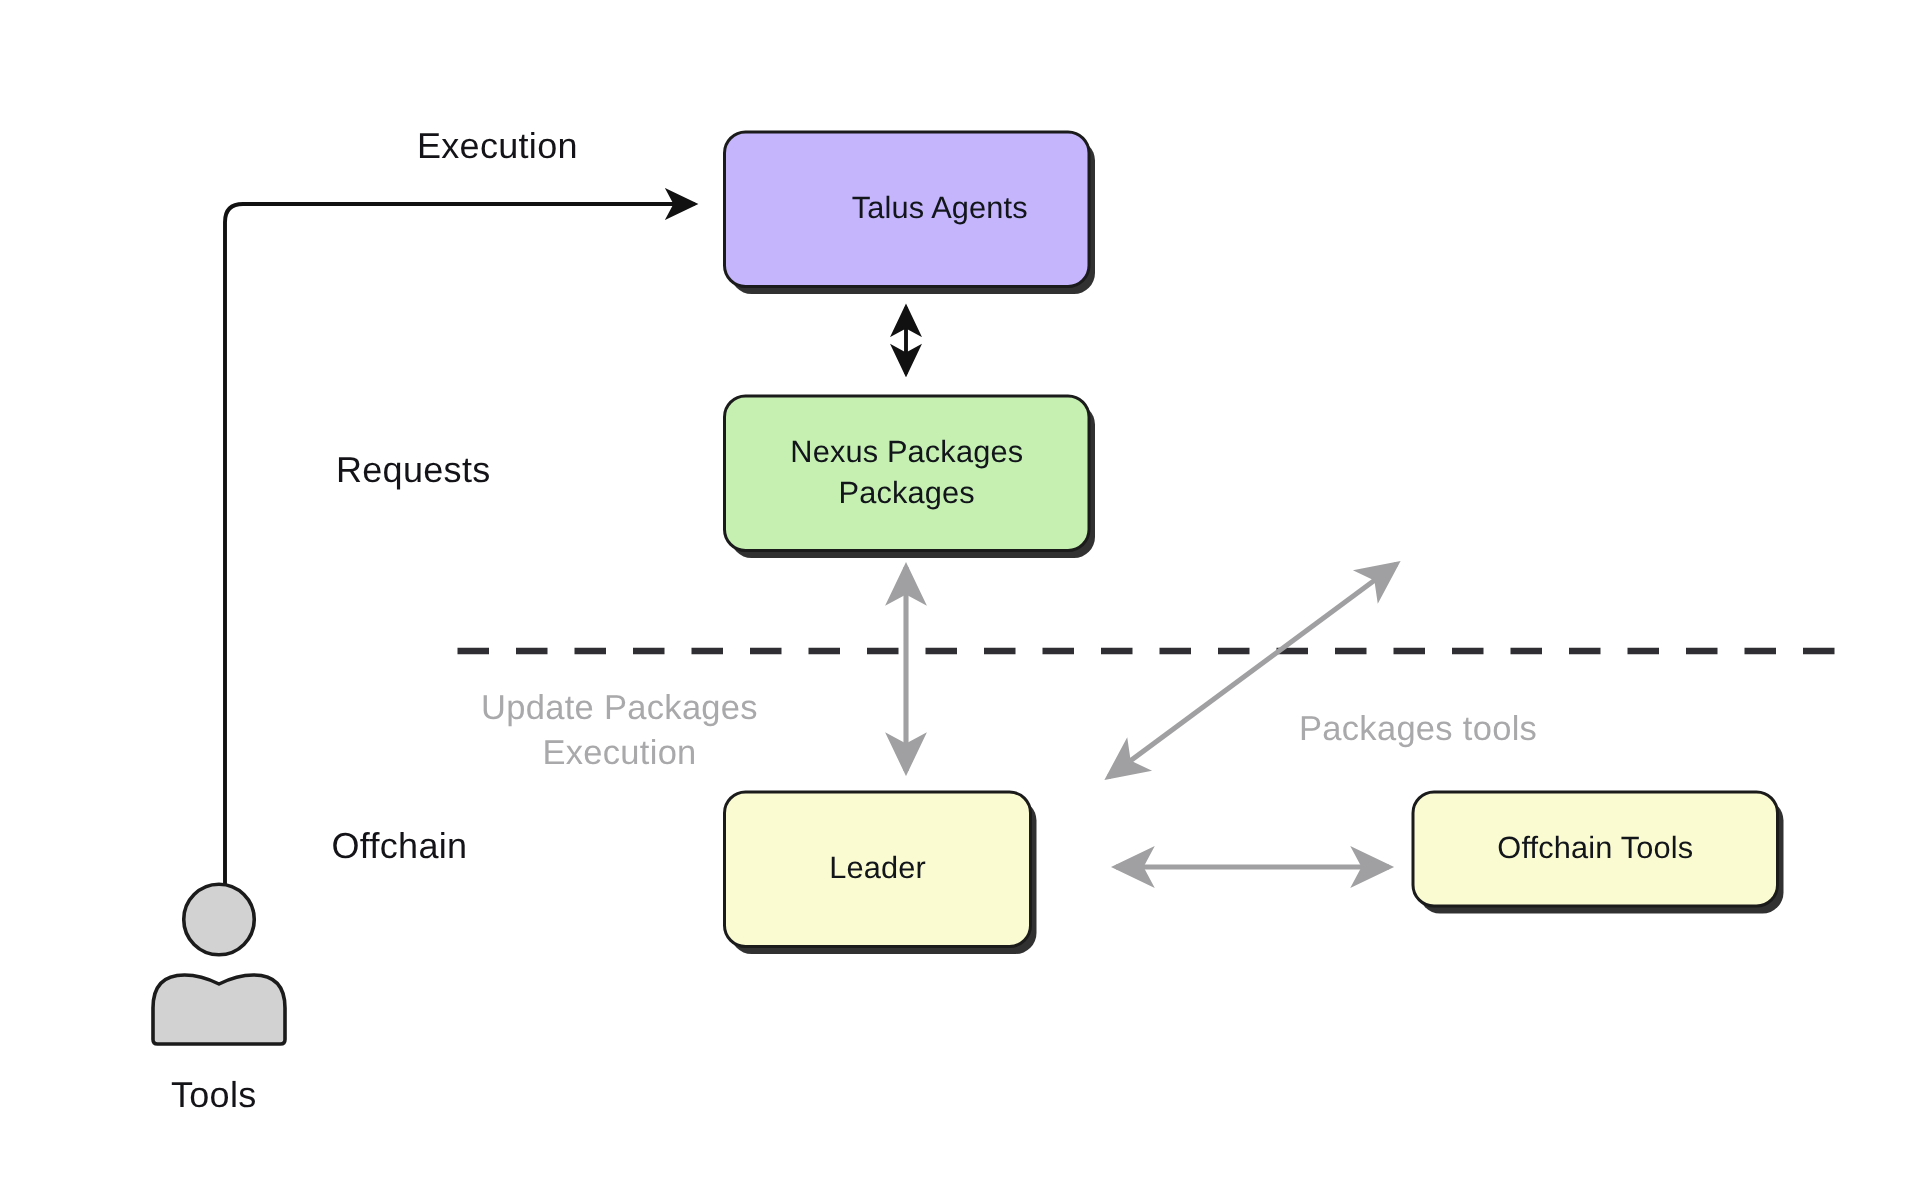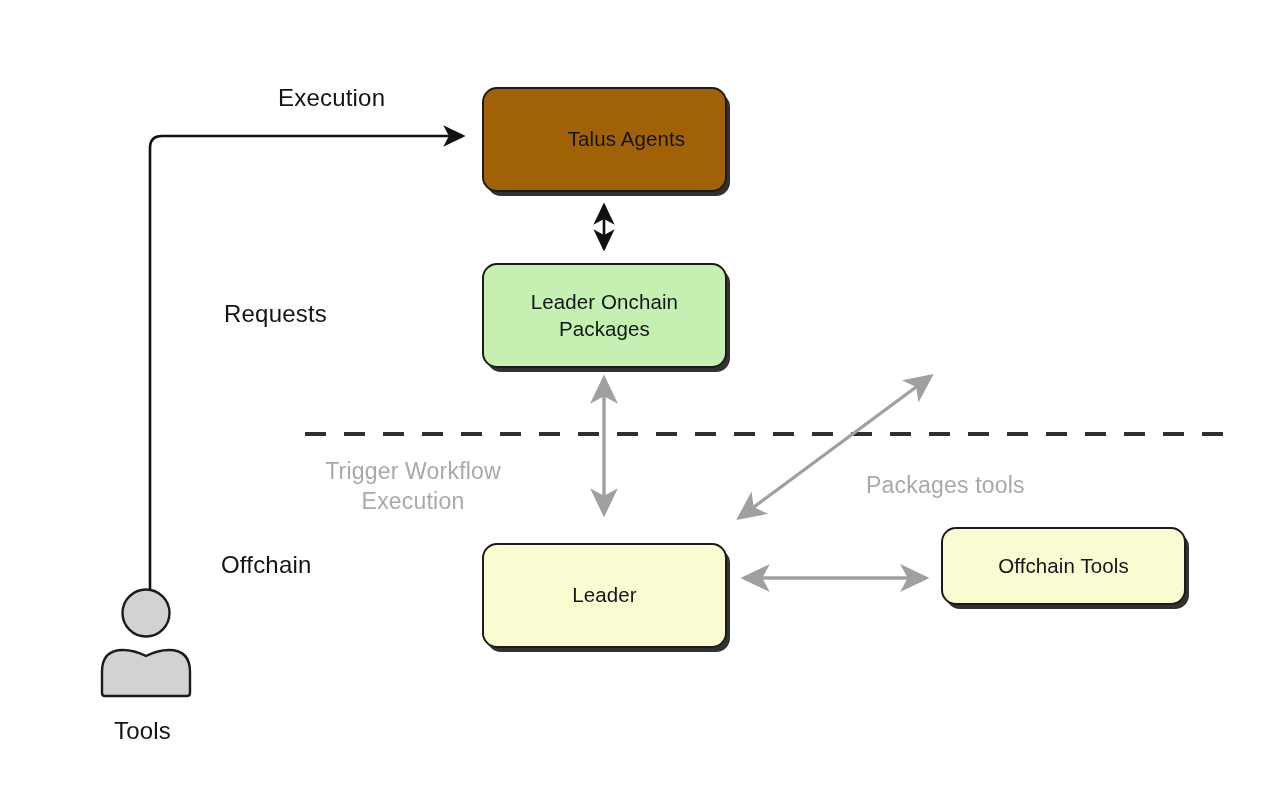--- a/index.html
+++ b/index.html
@@ -11,21 +11,21 @@
   svg.layer.behind{z-index:1;}
 
   .node{position:absolute;z-index:2;box-sizing:border-box;
         border:2.5px solid #1b1b1b;border-radius:15px;
         display:flex;align-items:center;justify-content:center;text-align:center;
         box-shadow:4px 5px 0 -1px rgba(20,20,20,0.88);
         line-height:1.28;}
   .node .nlabel{color:#12151a;font-size:20.5px;font-weight:400;letter-spacing:.1px;
                 padding:0 10px;white-space:pre-line;}
 
-  .n-blue{background:#a16207;padding-left:44px;}
+  .n-blue{background:#c4b5fd;padding-left:44px;}
   .n-green{background:#c5f0b2;}
   .n-cream{background:#fbfbd2;}
 
   .txt{position:absolute;z-index:4;white-space:pre-line;}
   .txt-dark{color:#141418;font-size:24px;letter-spacing:.2px;}
   .txt-gray{color:#a9a9ab;font-size:23px;letter-spacing:.2px;line-height:1.32;text-align:center;}
 
   .user-icon{position:absolute;z-index:2;}
 </style>
 </head>
@@ -60,44 +60,44 @@
     <line x1="739" y1="518" x2="931" y2="376" stroke="#a0a0a2" stroke-width="3.4" marker-start="url(#ahGrayRev)" marker-end="url(#ahGray)"></line>
 
     <line x1="744" y1="578" x2="926" y2="578" stroke="#a0a0a2" stroke-width="3.4" marker-start="url(#ahGrayRev)" marker-end="url(#ahGray)"></line>
   </svg>
 
   <div class="node n-blue" style="left:482px;top:87px;width:245px;height:105px;">
     <span class="nlabel">Talus Agents</span>
   </div>
 
   <div class="node n-green" style="left:482px;top:263px;width:245px;height:105px;">
-    <span class="nlabel">Leader Onchain
+    <span class="nlabel">Nexus Packages
 Packages</span>
   </div>
 
 
-  <div class="node n-cream" style="left:482px;top:527px;width:245px;height:105px;margin-top:16px;">
+  <div class="node n-cream" style="left:482px;top:527px;width:206px;height:105px;">
     <span class="nlabel">Leader</span>
   </div>
 
   <div class="node n-cream" style="left:941px;top:527px;width:245px;height:78px;">
     <span class="nlabel">Offchain Tools</span>
   </div>
 
   <svg class="user-icon" style="left:96px;top:588px;width:100px;height:112px;" viewBox="0 0 100 112">
     <circle cx="50" cy="25" r="23.5" fill="#d2d2d2" stroke="#1b1b1b" stroke-width="2.4"></circle>
     <path d="M6,105 L6,84 Q6,62 27,62 Q38,62 50,68 Q62,62 73,62 Q94,62 94,84 L94,105 Q94,108 91,108 L9,108 Q6,108 6,105 Z" fill="#d2d2d2" stroke="#1b1b1b" stroke-width="2.4" stroke-linejoin="round"></path>
   </svg>
 
   <div class="txt txt-dark" style="left:278px;top:84px;">Execution</div>
 
   <div class="txt txt-dark" style="left:224px;top:300px;">Requests</div>
 
   <div class="txt txt-dark" style="left:221px;top:551px;">Offchain</div>
 
   <div class="txt txt-dark" style="left:114px;top:717px;">Tools</div>
 
-  <div class="txt txt-gray" style="left:293px;top:456px;width:240px;">Trigger Workflow
+  <div class="txt txt-gray" style="left:293px;top:456px;width:240px;">Update Packages
 Execution</div>
 
   <div class="txt txt-gray" style="left:866px;top:470px;">Packages tools</div>
 
 </div>
 
 </body></html>

